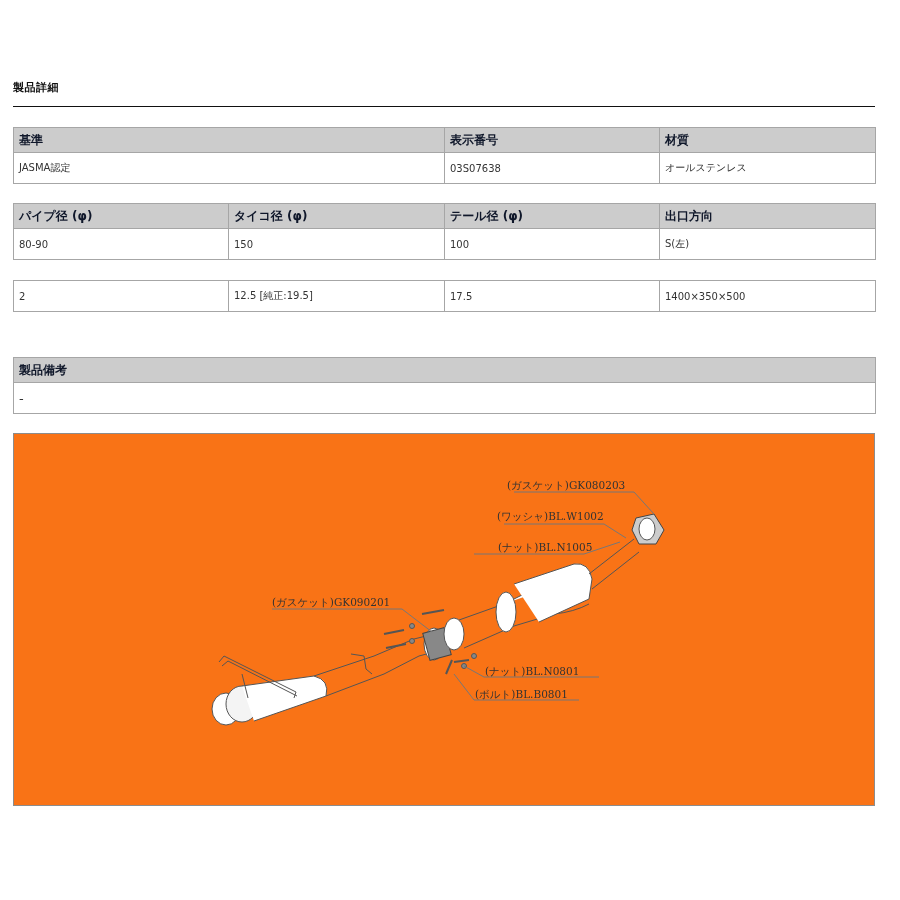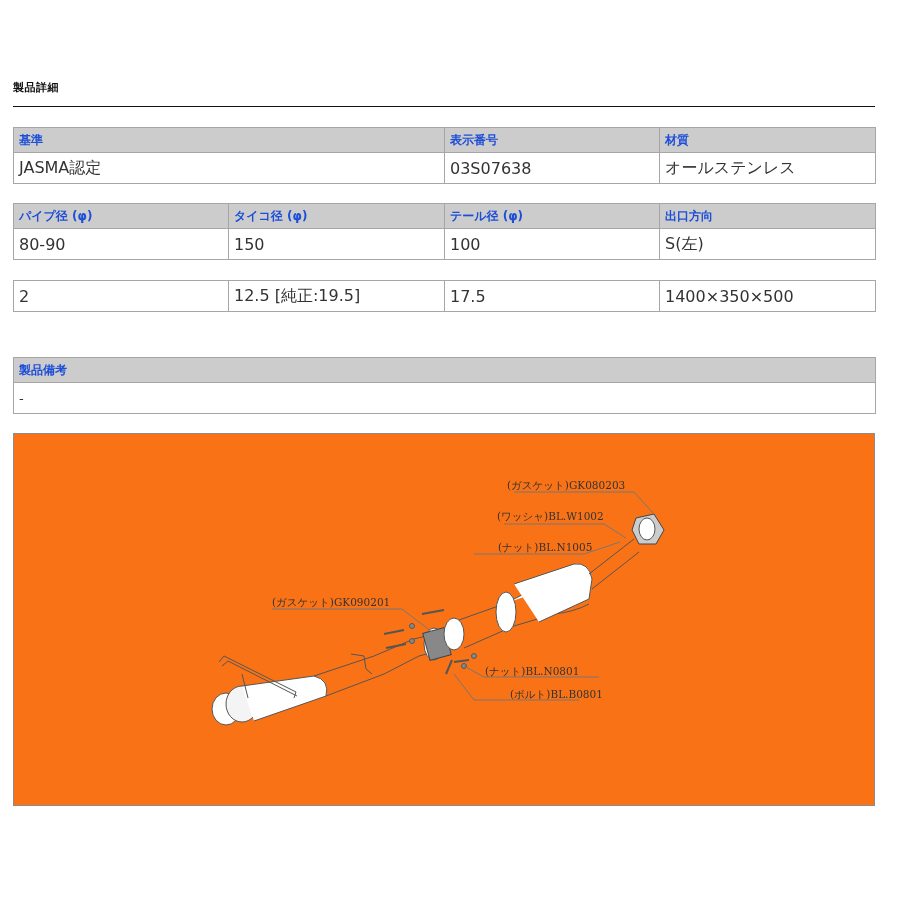--- a/index.html
+++ b/index.html
@@ -5,22 +5,22 @@
     html, body { margin: 0; padding: 0; background: #ffffff; }
     body { width: 900px; height: 900px; position: relative; overflow: hidden;
            font-family: "DejaVu Sans", "Liberation Sans", sans-serif; color: #222; }
     .section-title { position: absolute; left: 13px; top: 80px; font-size: 11px; font-weight: bold;
                      color: #111; letter-spacing: 0.5px; }
     .title-rule { position: absolute; left: 13px; top: 106px; width: 862px; height: 1px; background: #111; }
     table.spec { position: absolute; left: 13px; width: 862px; border-collapse: collapse;
                  table-layout: fixed; font-size: 13px; }
     table.spec th, table.spec td { border: 1px solid #a6a6a6; padding: 0 5px; text-align: left;
                                    white-space: nowrap; overflow: hidden; }
-    table.spec th { background: #cccccc; height: 24px; font-weight: bold; font-size: 12px; color: #1d4ed8; }
-    table.spec td { background: #ffffff; height: 30px; font-size: 16px; color: #333; }
+    table.spec th { background: #cccccc; height: 24px; font-weight: bold; font-size: 12px; color: #0f172a; }
+    table.spec td { background: #ffffff; height: 30px; font-size: 10px; color: #333; }
     .diagram { position: absolute; left: 13px; top: 433px; width: 860px; height: 371px;
                border: 1px solid #8c8c8c; background: #f97316; }
     .diagram svg { position: absolute; left: 0; top: 0; }
     .callout { position: absolute; font-family: "DejaVu Serif", "Liberation Serif", serif;
                font-size: 10.5px; color: #333; white-space: nowrap; }
     .note { position: absolute; left: 200px; top: 316px; font-size: 9.5px; font-weight: bold; color: #333;
             white-space: nowrap; }
   </style>
 </head>
 <body>
@@ -154,15 +154,15 @@
     <path d="M470 243 L450 232" stroke="#777"></path>
     <path d="M460 266 L565 266" stroke="#777"></path>
     <path d="M460 266 L440 240" stroke="#777"></path>
   </svg>
 
   <span class="callout" style="left:493px; top:45px;">(ガスケット)GK080203</span>
   <span class="callout" style="left:483px; top:76px;">(ワッシャ)BL.W1002</span>
   <span class="callout" style="left:484px; top:107px;">(ナット)BL.N1005</span>
   <span class="callout" style="left:258px; top:162px;">(ガスケット)GK090201</span>
   <span class="callout" style="left:471px; top:231px;">(ナット)BL.N0801</span>
-  <span class="callout" style="left:461px; top:254px;margin-left:35px;">(ボルト)BL.B0801</span>
+  <span class="callout" style="left:461px; top:254px;">(ボルト)BL.B0801</span>
 
 </div>
 
 </body></html>

